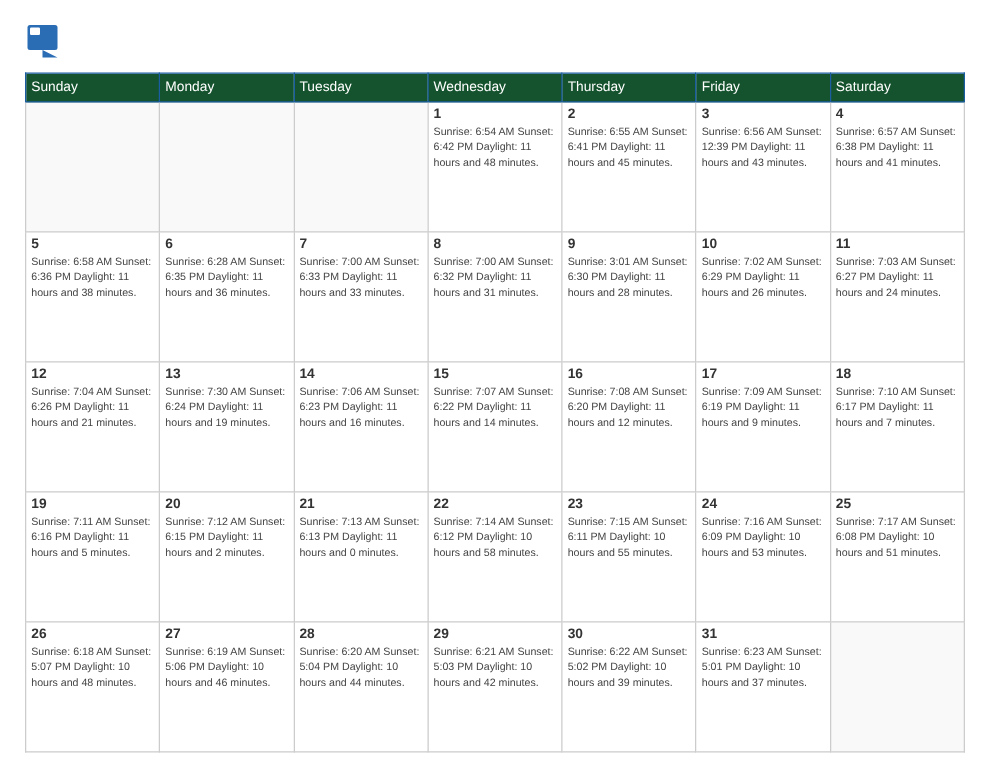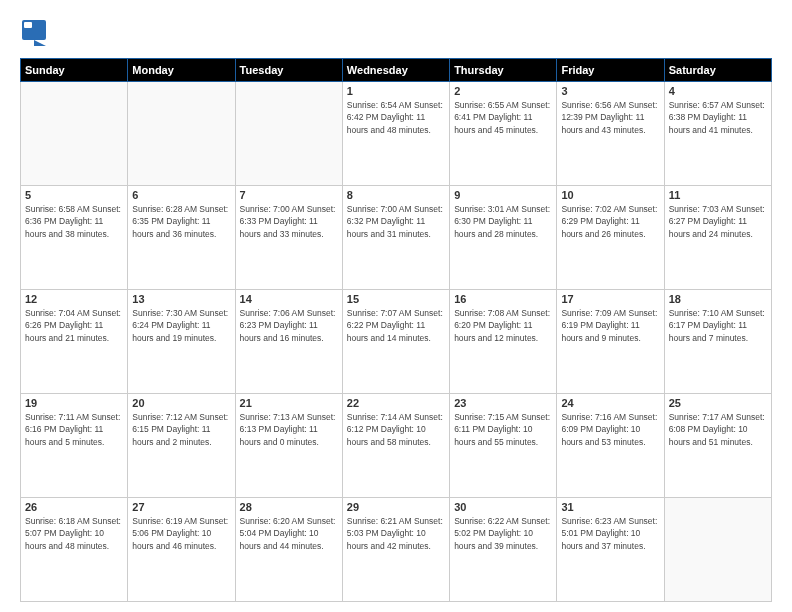--- a/index.html
+++ b/index.html
@@ -47,24 +47,24 @@
       color: #555;
     }
     .calendar {
       flex: 1;
       border: 1px solid #ccc;
       border-collapse: collapse;
       width: 100%;
       table-layout: fixed;
     }
     .calendar th {
-      background: #000000;
+      background: #14532d;
       color: #fff;
       font-size: 11px;
-      font-weight: bold;
+      font-weight: normal;
       padding: 5px 4px;
       text-align: left;
       border: 1px solid #1a5da0;
     }
     .calendar td {
       border: 1px solid #ccc;
       vertical-align: top;
       padding: 3px 4px;
       font-size: 9px;
       color: #333;

